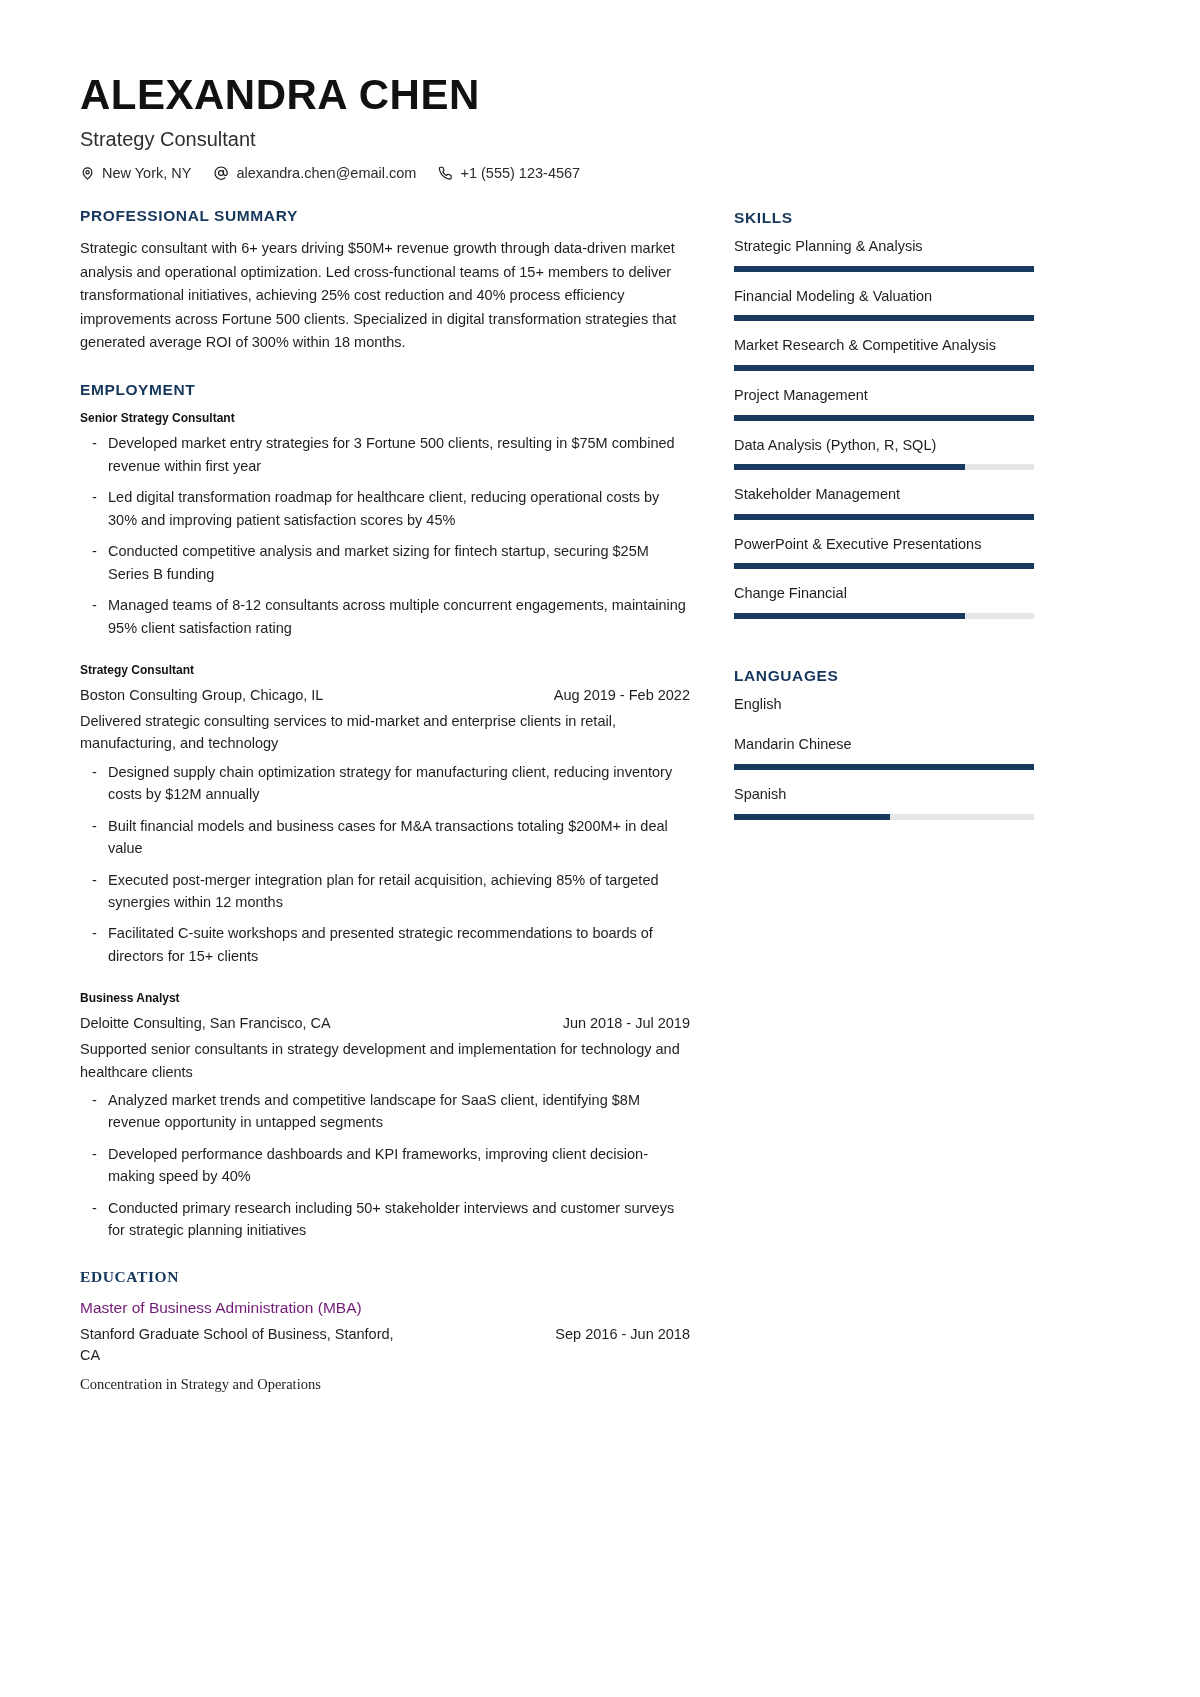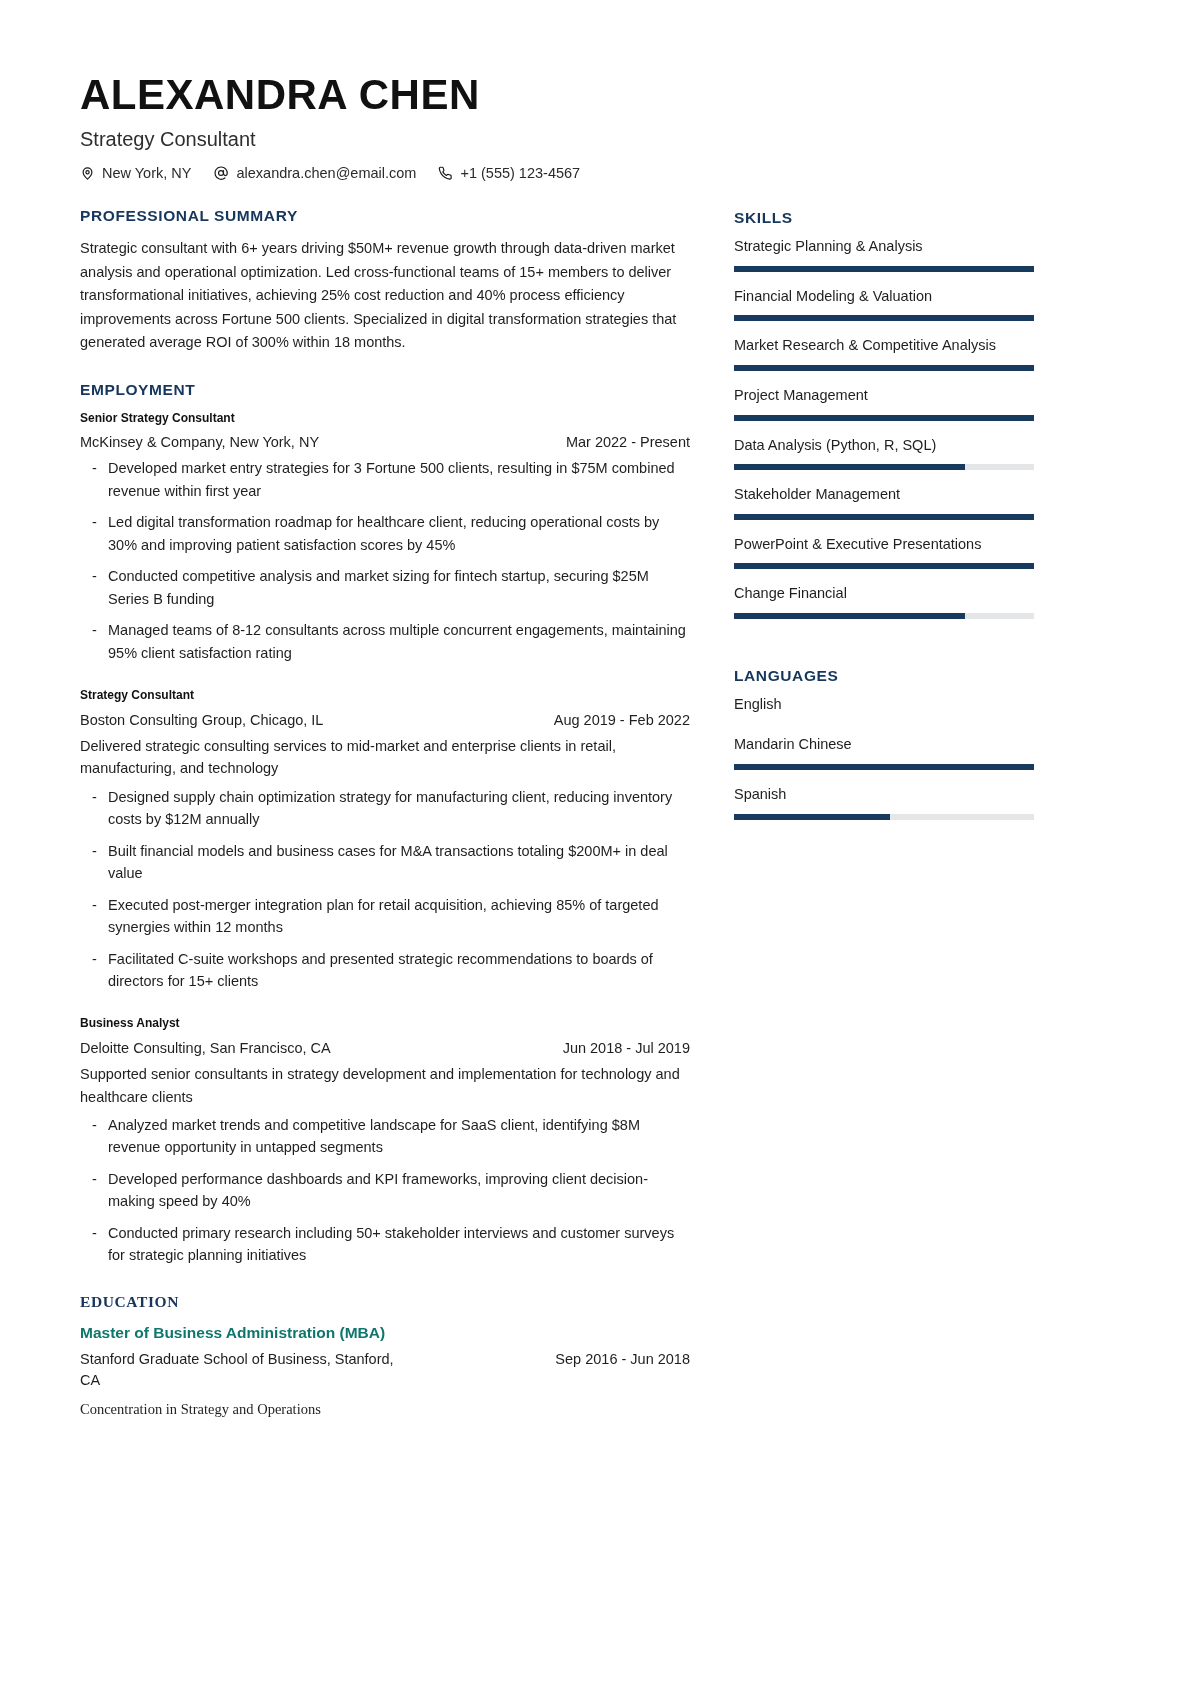--- a/index.html
+++ b/index.html
@@ -121,22 +121,22 @@
     position: absolute;
     left: 12px;
     top: 0;
     color: #1f1f1f;
   }
 
   
   .edu { margin-bottom: 14px; }
   .edu-degree {
     font-size: 15.5px;
-    font-weight: bold;
-    color: #0f766e;
+    font-weight: normal;
+    color: #701a75;
     margin: 12px 0 6px 0;
     line-height: 1.3;
   }
   .edu-meta {
     display: flex;
     justify-content: space-between;
     align-items: flex-start;
     font-size: 14.5px;
     color: #1f1f1f;
     gap: 16px;
@@ -227,24 +227,20 @@
       <div class="section">
         <div class="section-title" style="color: rgb(22, 54, 92);">PROFESSIONAL SUMMARY</div>
         <p class="summary-text">Strategic consultant with 6+ years driving $50M+ revenue growth through data-driven market analysis and operational optimization. Led cross-functional teams of 15+ members to deliver transformational initiatives, achieving 25% cost reduction and 40% process efficiency improvements across Fortune 500 clients. Specialized in digital transformation strategies that generated average ROI of 300% within 18 months.</p>
       </div>
 
       <div class="section">
         <div class="section-title" style="color: rgb(22, 54, 92);">EMPLOYMENT</div>
 
         <div class="job">
           <div class="job-role">Senior Strategy Consultant</div>
-          <div class="job-meta">
-            <span class="job-company">McKinsey &amp; Company, New York, NY</span>
-            <span class="job-dates">Mar 2022 - Present</span>
-          </div>
           <ul class="bullets">
             <li>Developed market entry strategies for 3 Fortune 500 clients, resulting in $75M combined revenue within first year</li>
             <li>Led digital transformation roadmap for healthcare client, reducing operational costs by 30% and improving patient satisfaction scores by 45%</li>
             <li>Conducted competitive analysis and market sizing for fintech startup, securing $25M Series B funding</li>
             <li>Managed teams of 8-12 consultants across multiple concurrent engagements, maintaining 95% client satisfaction rating</li>
           </ul>
         </div>
 
         <div class="job">
           <div class="job-role">Strategy Consultant</div>

